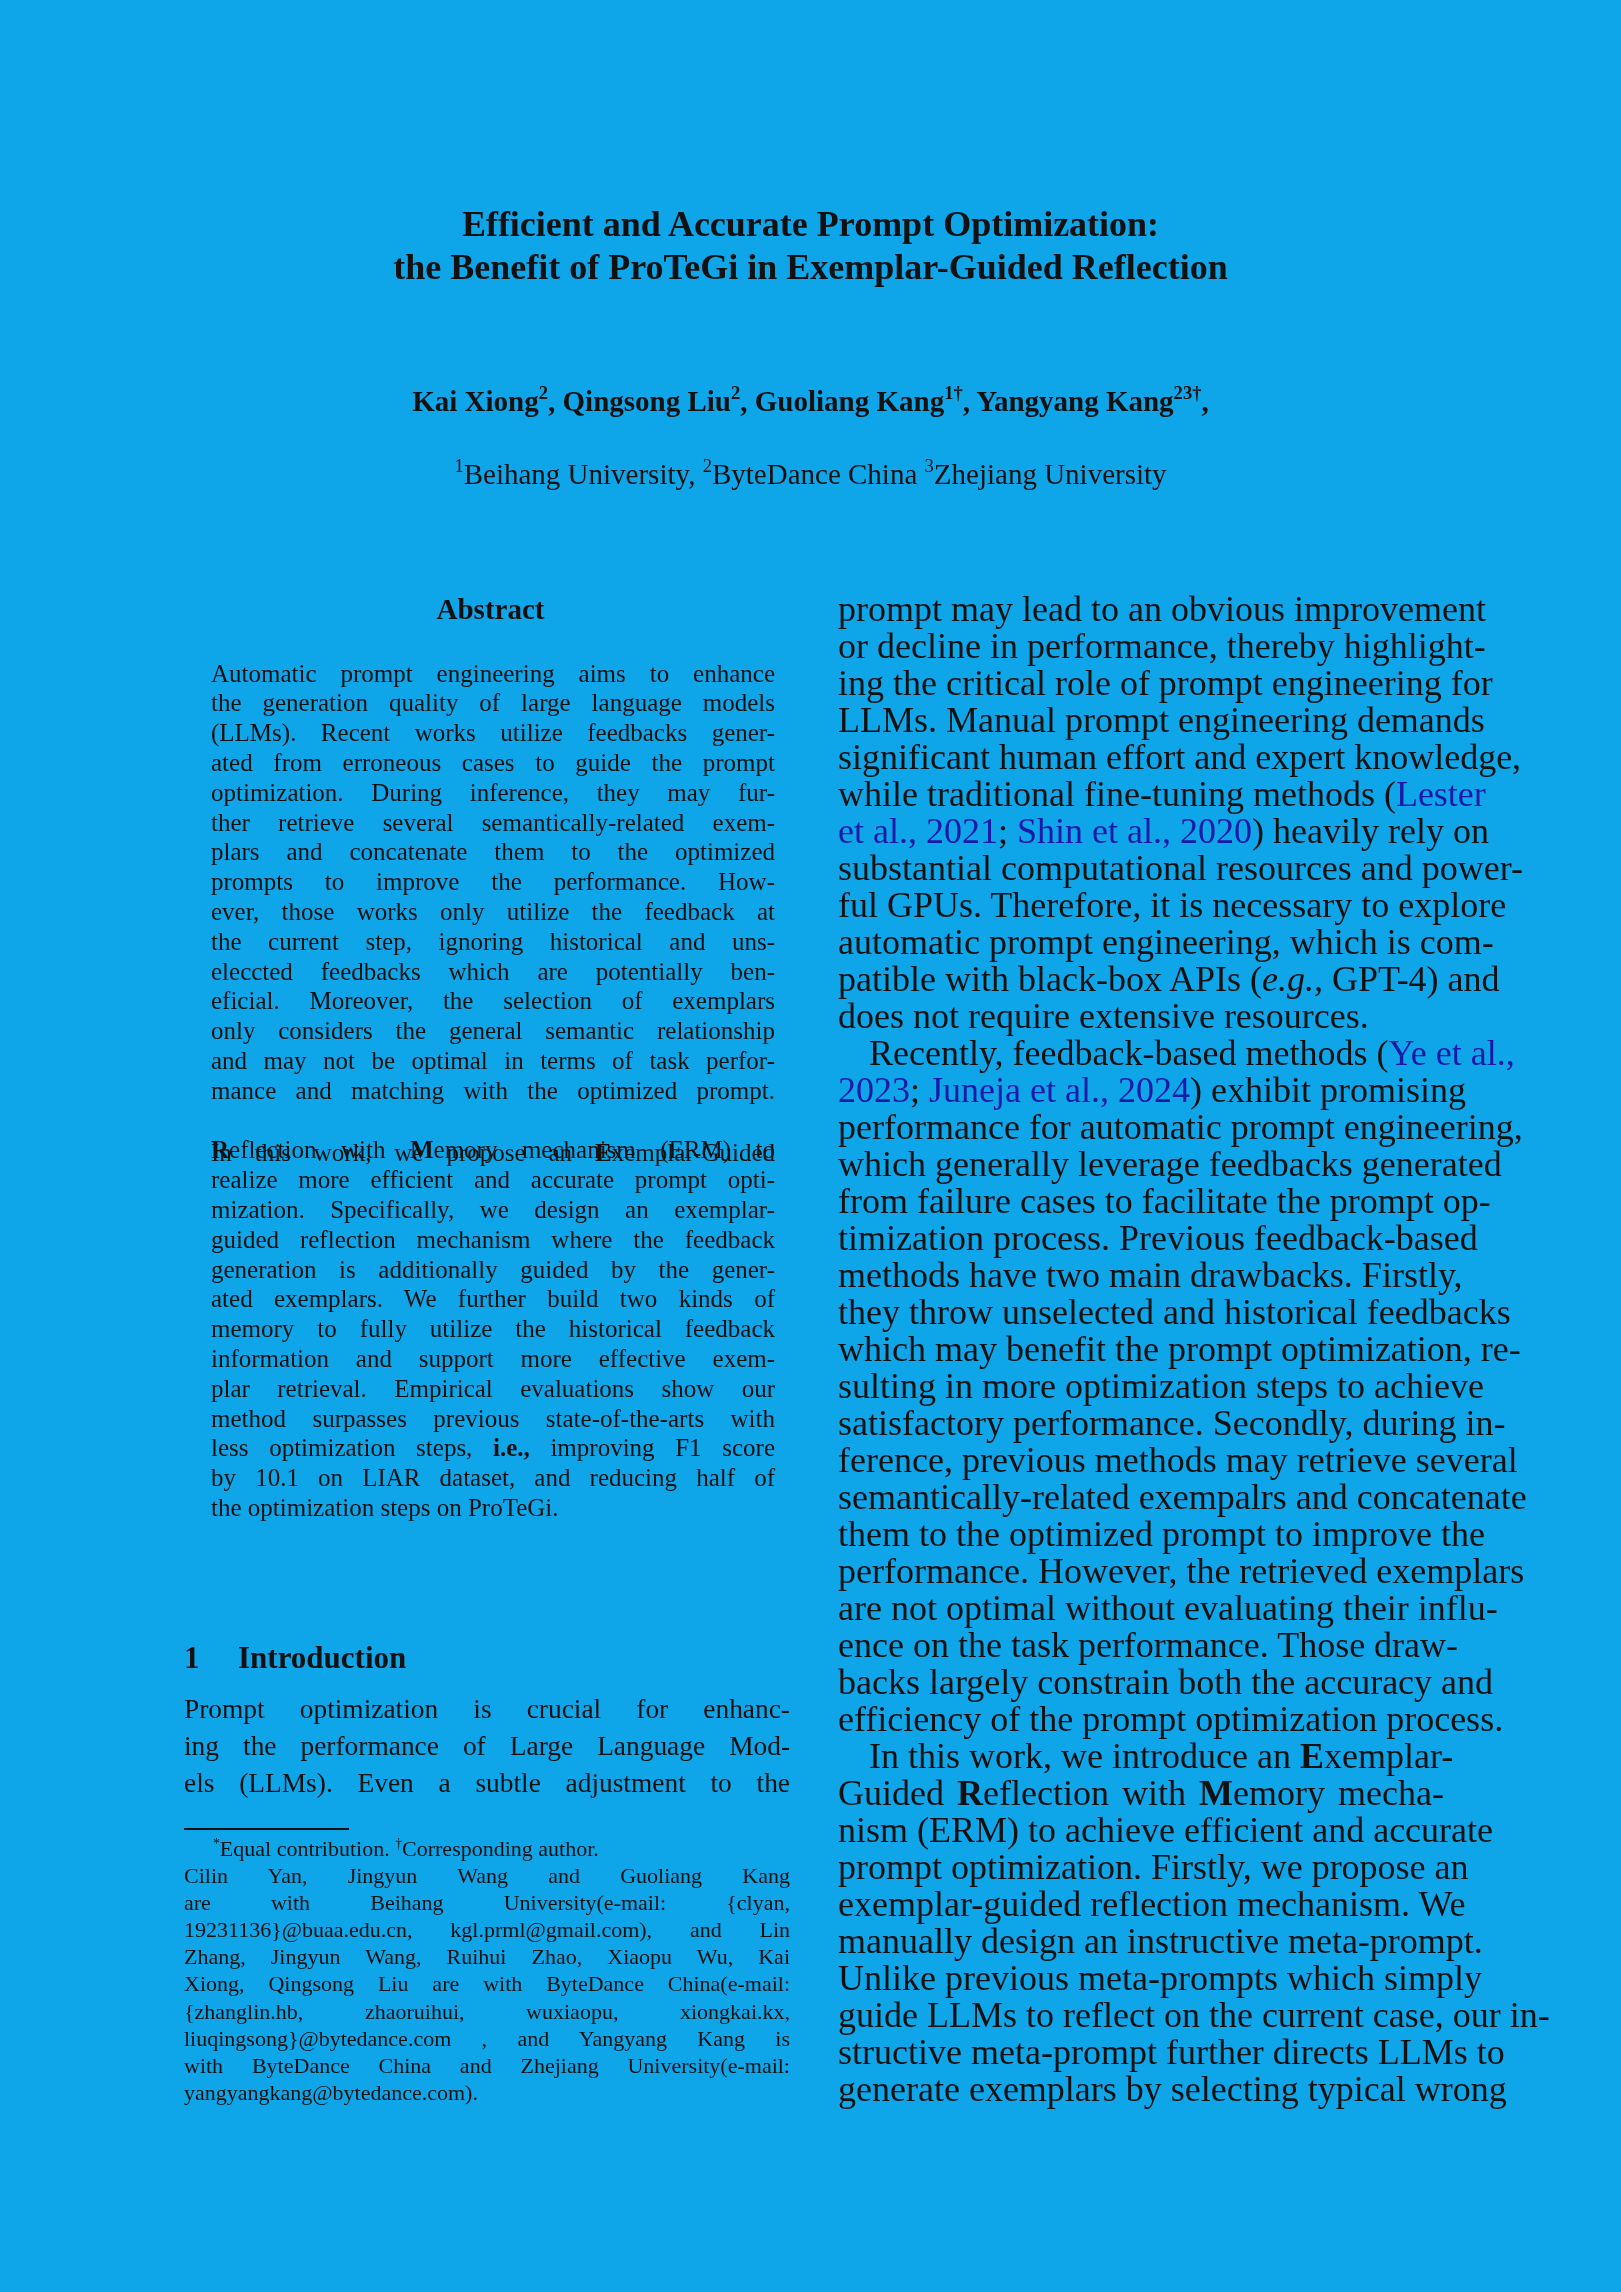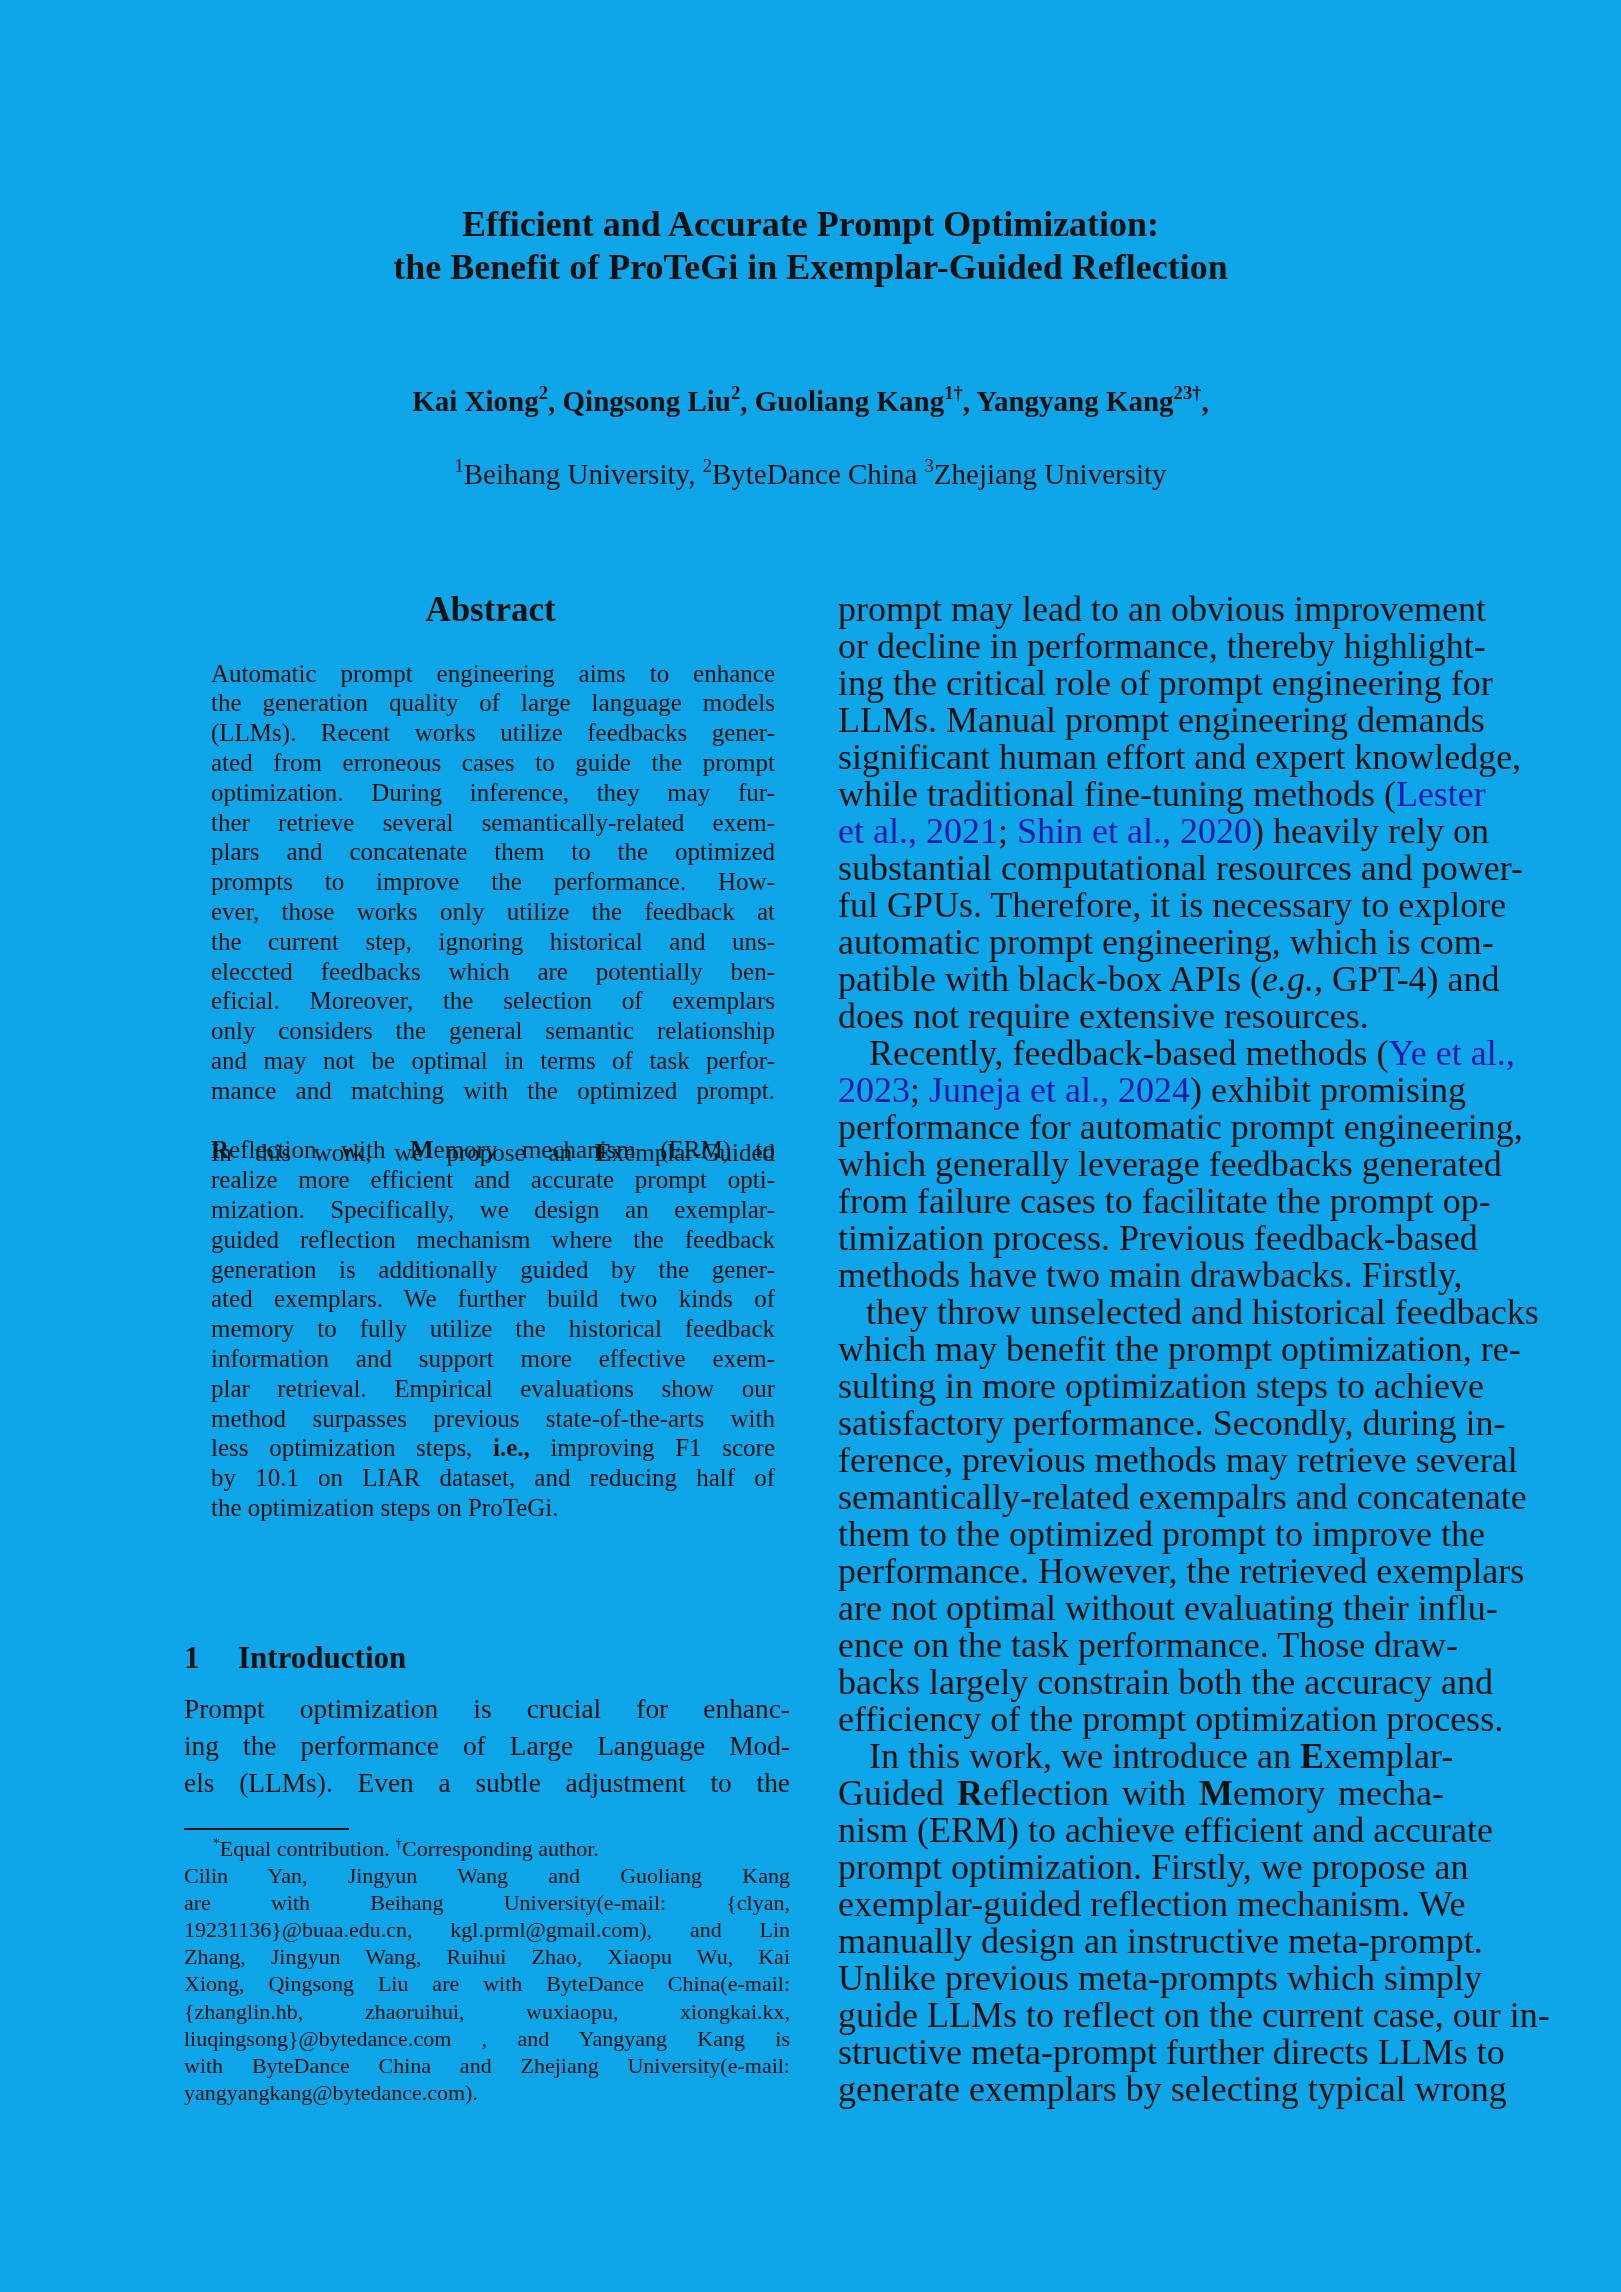--- a/index.html
+++ b/index.html
@@ -16,21 +16,21 @@
              font-family: "Liberation Serif", serif; font-weight: bold; font-size: 29px; line-height: 39px; }
   .authors-l1 { top: 343px; }
   .authors-l2 { top: 382px; }
   .authors sup { font-size: 18.6px; line-height: 0; vertical-align: 11.8px; }
   .authors sup.blue { color: #1a1aa6; font-weight: normal; }
   .affil { position: absolute; left: 0; top: 455px; width: 1621px; text-align: center;
            font-family: "Liberation Serif", serif; font-size: 29px; line-height: 39px; }
   .affil sup { font-size: 18.6px; line-height: 0; vertical-align: 11.8px; }
 
   .abstract-head { position: absolute; left: 211px; width: 559px; top: 592px; text-align: center;
-                   font-family: "Liberation Serif", serif; font-weight: bold; font-size: 35px; line-height: 35px; }
+                   font-family: "Liberation Serif", serif; font-weight: bold; font-size: 29px; line-height: 35px; }
 
   .line { position: absolute; white-space: nowrap; font-family: "Liberation Serif", serif; }
   .abs { left: 211px; width: 564px; font-size: 25px; line-height: 29px; text-align: justify; text-align-last: justify; }
   .abs.last { text-align-last: left; }
   .col2 { left: 838px; width: 606px; font-size: 36px; line-height: 33px; text-align: justify; text-align-last: justify; }
   .col2.last { text-align-last: left; }
   .col2.indent { padding-left: 31px; width: 574px; }
   .intro { left: 184px; width: 606px; font-size: 27.4px; line-height: 33px; text-align: justify; text-align-last: justify; }
   .fn { left: 184px; width: 606px; font-size: 22px; line-height: 27px; text-align: justify; text-align-last: justify; }
   .fn.last { text-align-last: left; }
@@ -128,21 +128,21 @@
       <div class="line col2" style="top: 926px;">automatic prompt engineering, which is com-</div>
       <div class="line col2" style="top: 963px;">patible with black-box APIs (<span class="i">e.g.,</span> GPT-4) and</div>
       <div class="line col2 last" style="top: 1000px;">does not require extensive resources.</div>
       <div class="line col2 indent" style="top: 1037px;">Recently, feedback-based methods (<span class="cite">Ye et al.,</span></div>
       <div class="line col2" style="top: 1074px;"><span class="cite">2023</span>; <span class="cite">Juneja et al., 2024</span>) exhibit promising</div>
       <div class="line col2" style="top: 1111px;">performance for automatic prompt engineering,</div>
       <div class="line col2" style="top: 1148px;">which generally leverage feedbacks generated</div>
       <div class="line col2" style="top: 1185px;">from failure cases to facilitate the prompt op-</div>
       <div class="line col2" style="top: 1222px;">timization process. Previous feedback-based</div>
       <div class="line col2" style="top: 1259px;">methods have two main drawbacks. Firstly,</div>
-      <div class="line col2" style="top: 1296px; margin-left: 28px;">they throw unselected and historical feedbacks</div>
+      <div class="line col2" style="top: 1296px;">they throw unselected and historical feedbacks</div>
       <div class="line col2" style="top: 1333px;">which may benefit the prompt optimization, re-</div>
       <div class="line col2" style="top: 1370px;">sulting in more optimization steps to achieve</div>
       <div class="line col2" style="top: 1407px;">satisfactory performance. Secondly, during in-</div>
       <div class="line col2" style="top: 1444px;">ference, previous methods may retrieve several</div>
       <div class="line col2" style="top: 1481px;">semantically-related exempalrs and concatenate</div>
       <div class="line col2" style="top: 1518px;">them to the optimized prompt to improve the</div>
       <div class="line col2" style="top: 1555px;">performance. However, the retrieved exemplars</div>
       <div class="line col2" style="top: 1592px;">are not optimal without evaluating their influ-</div>
       <div class="line col2" style="top: 1629px;">ence on the task performance. Those draw-</div>
       <div class="line col2" style="top: 1666px;">backs largely constrain both the accuracy and</div>

